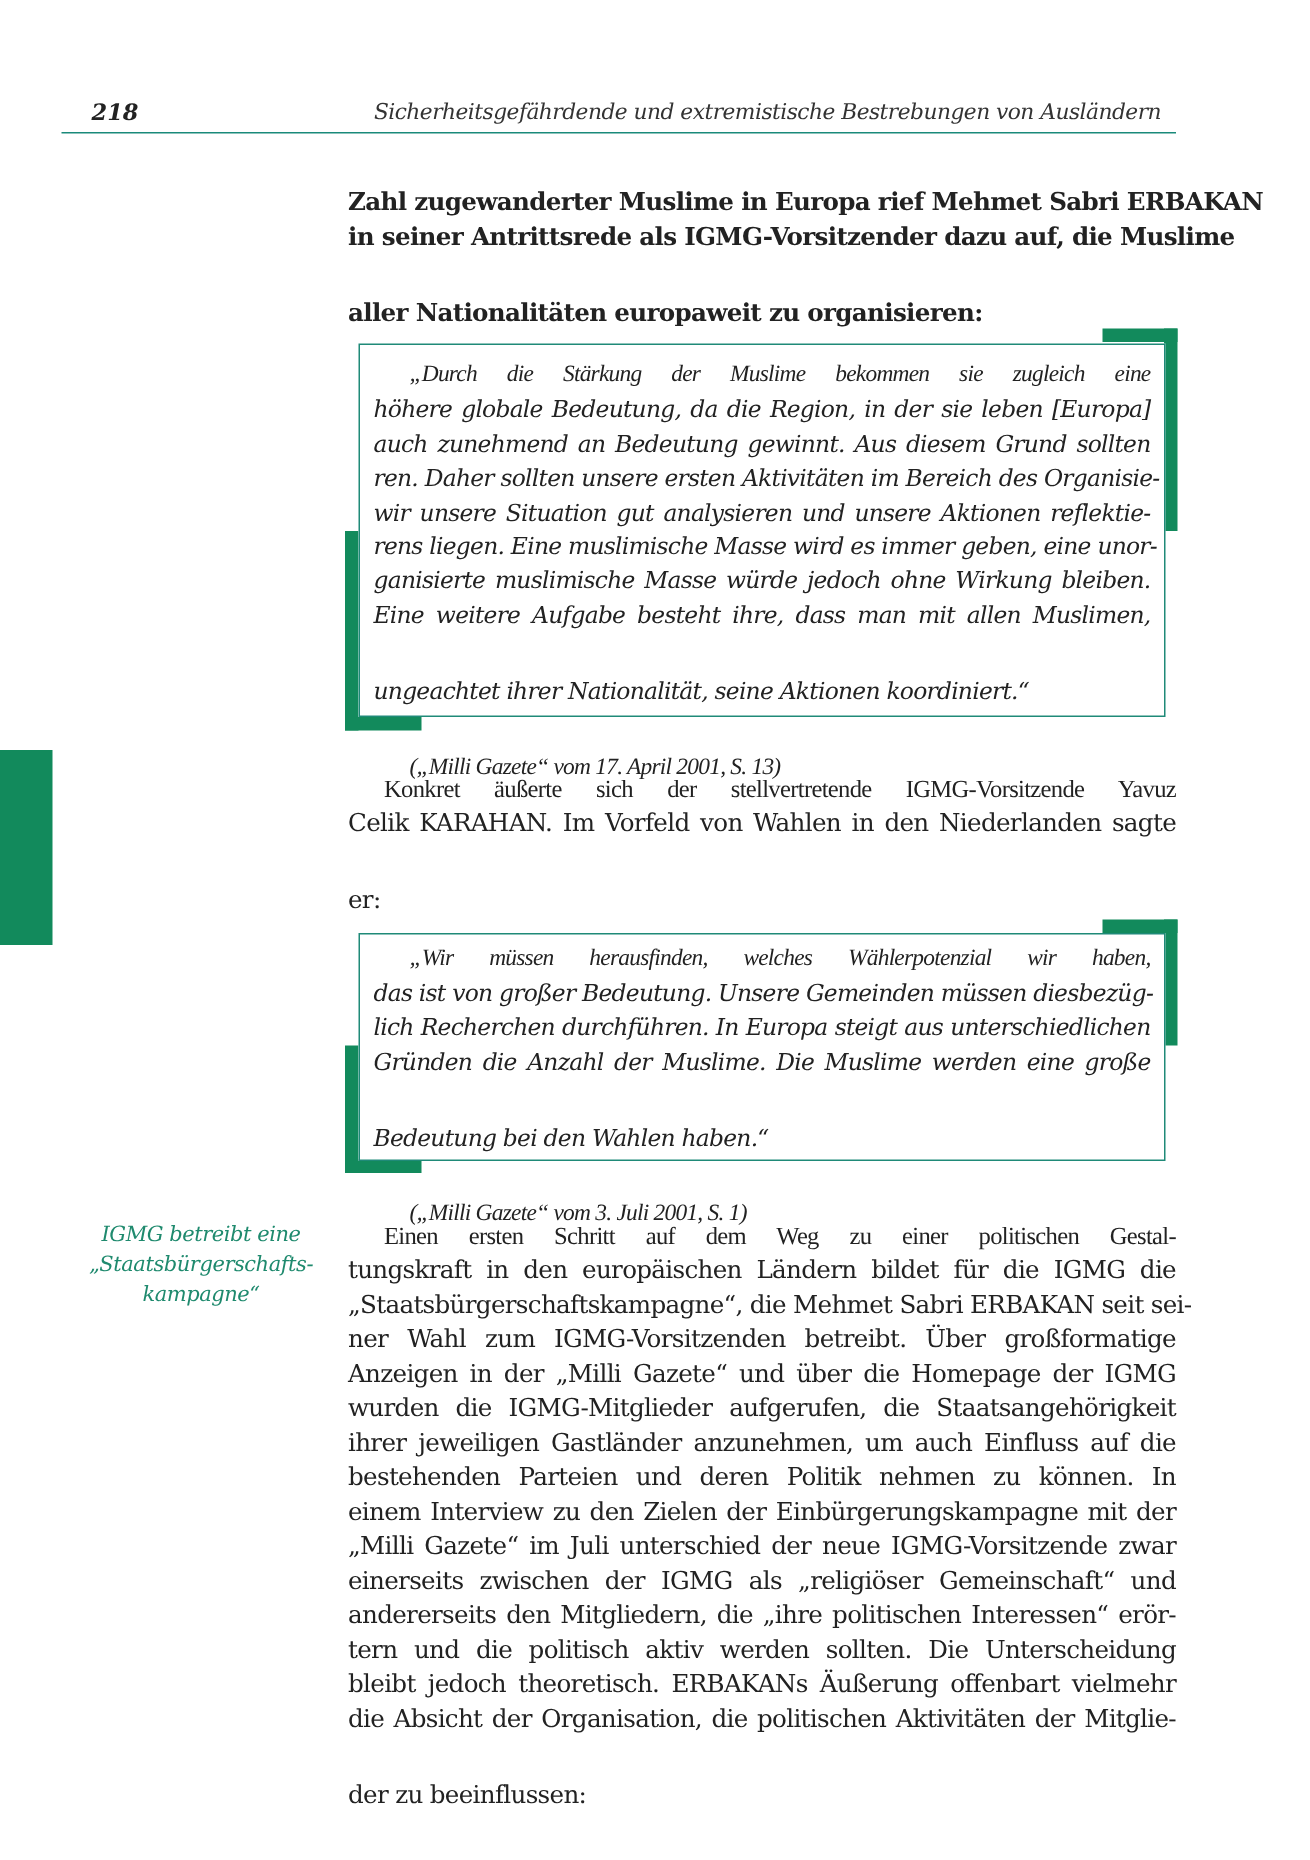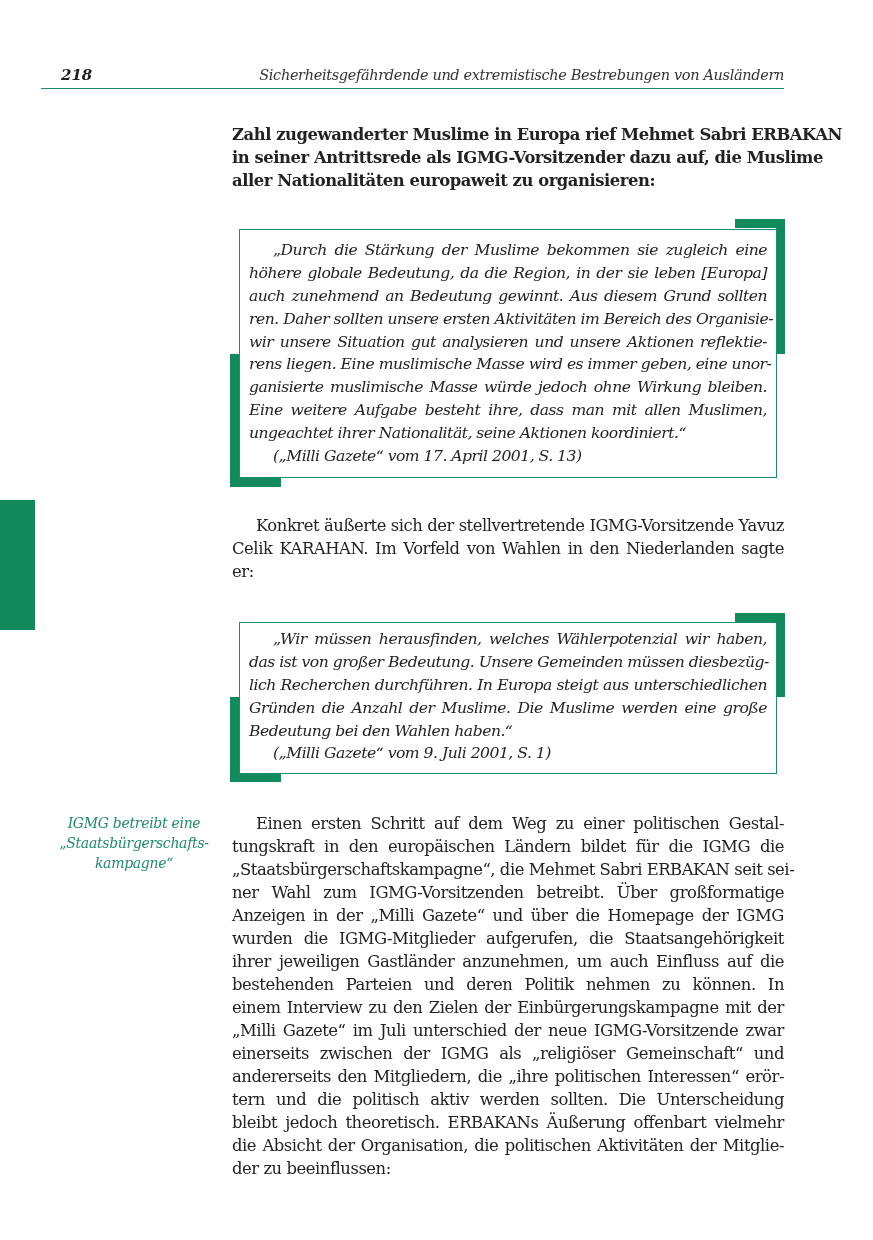--- a/index.html
+++ b/index.html
@@ -1,26 +1,26 @@
 <!DOCTYPE html>
 <html><head>
 <meta charset="utf-8">
 <style>
   html, body { margin: 0; padding: 0; background: #ffffff; }
   body { width: 873px; height: 1240px; position: relative; overflow: hidden;
          font-family: "DejaVu Serif", "Liberation Serif", serif; color: #222; }
   .header { position: absolute; left: 41px; top: 64px; width: 743px; height: 24px;
             border-bottom: 1.5px solid #1a8a7a; }
   .page-num { position: absolute; left: 20px; top: 2px; font-size: 15px; font-weight: bold; color: #222; font-style: italic; }
-  .running-title { position: absolute; right: 0; top: 3px; font-size: 14.5px; font-style: italic; color: #333;
+  .running-title { position: absolute; right: 10px; top: 3px; font-size: 14.5px; font-style: italic; color: #333;
                    font-family: "DejaVu Serif", serif; letter-spacing: -0.35px; }
   .para { position: absolute; left: 232px; width: 552px; font-size: 16.4px; line-height: 23px; }
   .line { display: block; white-space: nowrap; text-align: justify; text-align-last: justify; height: 23px; letter-spacing: -0.45px;}
-  .line.last { text-align-last: left; }
-  .line.indent { padding-left: 24px; }
+  .line.last { text-align-last: left; margin-top: 28px; }
+  .line.indent { padding-left: 24px; font-family: Liberation Serif, serif; }
   .green { position: absolute; background: #128a5c; }
   .qbox { position: absolute; border: 1.2px solid #1f8a78; background: #fff; }
   .qtext { position: absolute; left: 9px; right: 9px; font-style: italic; font-size: 15.6px; line-height: 22.9px; }
   .qtext .line { height: 22.9px; letter-spacing: -0.5px; }
   .side-tab { position: absolute; left: 0; top: 500px; width: 35px; height: 130px; background: #128a5c; }
   .margin-note { position: absolute; left: 48px; top: 813px; width: 172px; text-align: center;
                  color: #1f8a6e; font-style: italic; font-size: 14px; line-height: 20px; letter-spacing: -0.3px;}
 </style>
 </head>
 <body>
@@ -70,21 +70,21 @@
   <div class="green" style="left:776px; top:613px; width:9px; height:84px;"></div>
   <div class="green" style="left:230px; top:697px; width:9px; height:85px;"></div>
   <div class="green" style="left:230px; top:773px; width:51px; height:9px;"></div>
   <div class="qbox" style="left:239px; top:622px; width:536px; height:150px;">
     <div class="qtext" style="top:5px;">
       <span class="line indent">„Wir müssen herausfinden, welches Wählerpotenzial wir haben,</span>
       <span class="line">das ist von großer Bedeutung. Unsere Gemeinden müssen diesbezüg-</span>
       <span class="line">lich Recherchen durchführen. In Europa steigt aus unterschiedlichen</span>
       <span class="line">Gründen die Anzahl der Muslime. Die Muslime werden eine große</span>
       <span class="line last">Bedeutung bei den Wahlen haben.“</span>
-      <span class="line last indent">(„Milli Gazete“ vom 9. Juli 2001, S. 1)</span>
+      <span class="line last indent">(„Milli Gazete“ vom 3. Juli 2001, S. 1)</span>
     </div>
   </div>
 </div>
 
 <div class="margin-note">
   <div>IGMG betreibt eine</div>
   <div>„Staatsbürgerschafts-</div>
   <div>kampagne“</div>
 </div>
 

